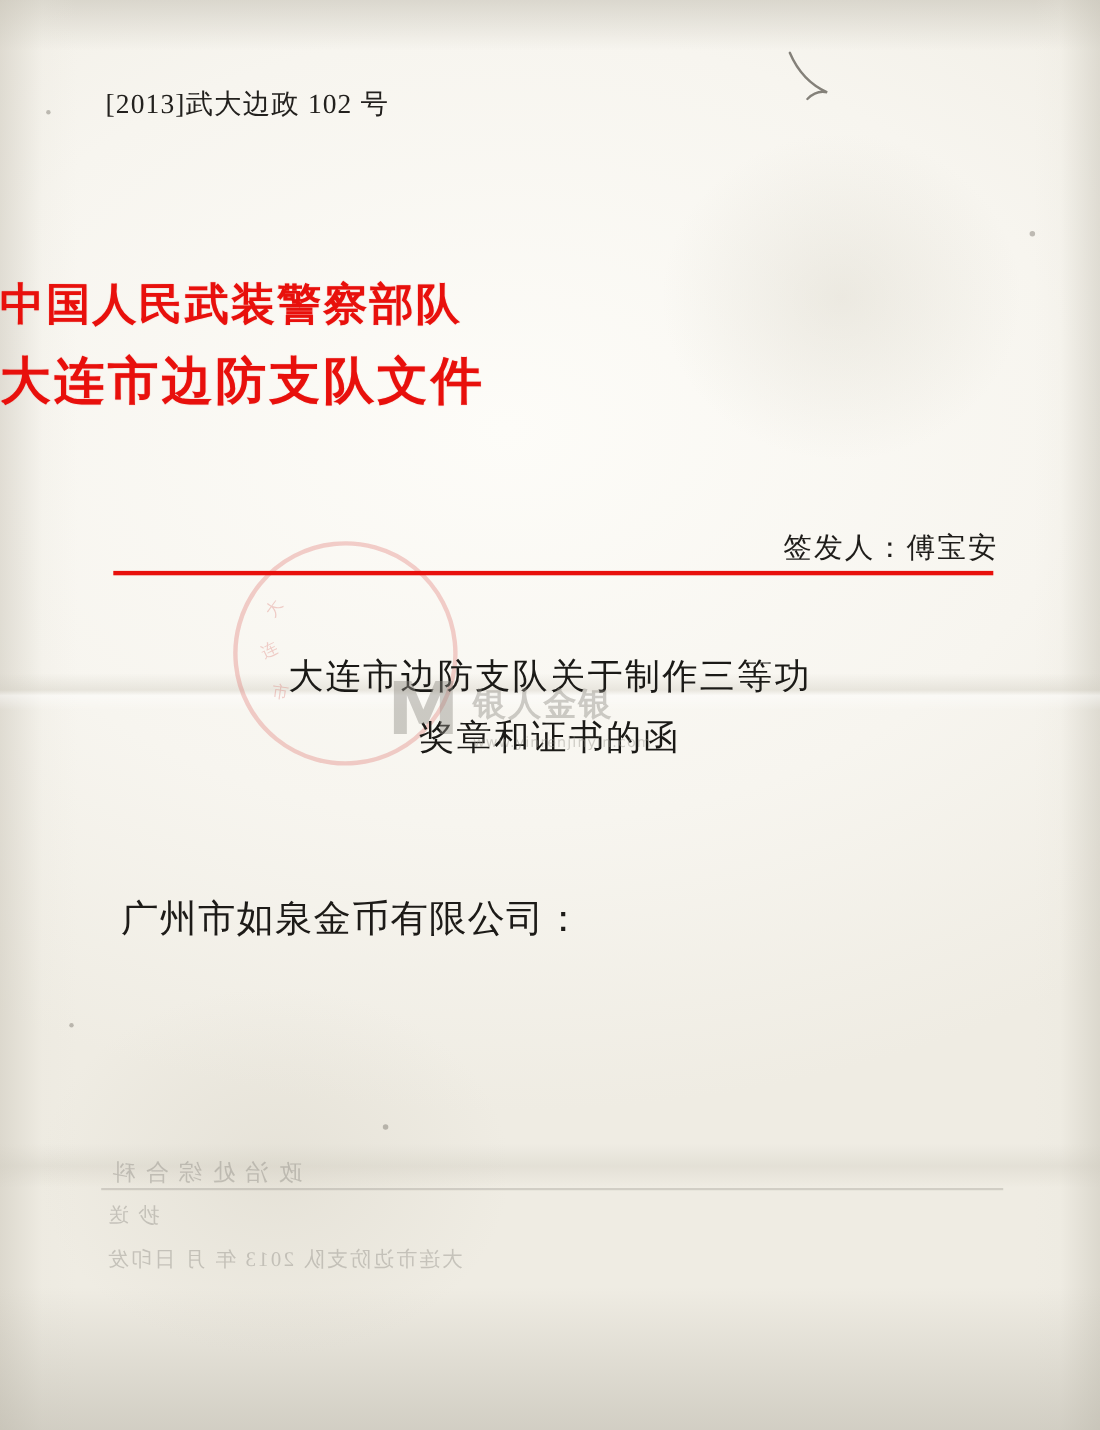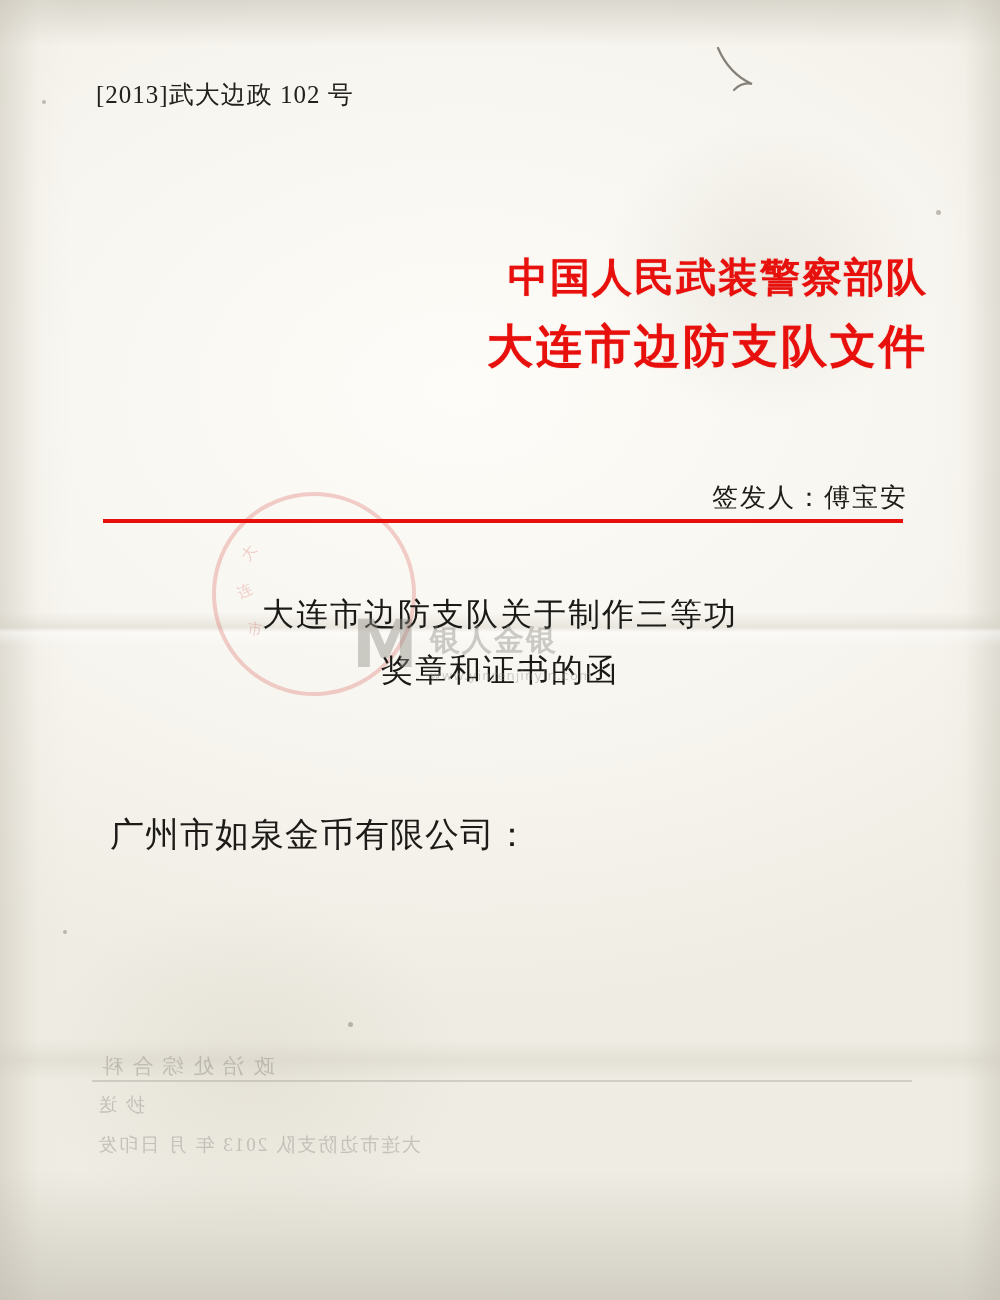--- a/index.html
+++ b/index.html
@@ -71,24 +71,24 @@
     font-size: 25px;
     letter-spacing: 1px;
     color: #23211e;
     font-family: "Liberation Serif", "DejaVu Serif", serif;
     white-space: nowrap;
   }
 
   
   #masthead {
     position: absolute;
-    left: 12px;
+    left: 0;
     top: 252px;
     width: 916px;
-    text-align: right;
+    text-align: left;
     color: #e8100c;
     font-weight: bold;
     font-family: "DejaVu Serif", "Liberation Serif", serif;
     text-shadow: 0 0 1px rgba(232,16,12,.5);
   }
   #masthead .line1 {
     font-size: 40px;
     letter-spacing: 2px;
     line-height: 1.25;
   }

